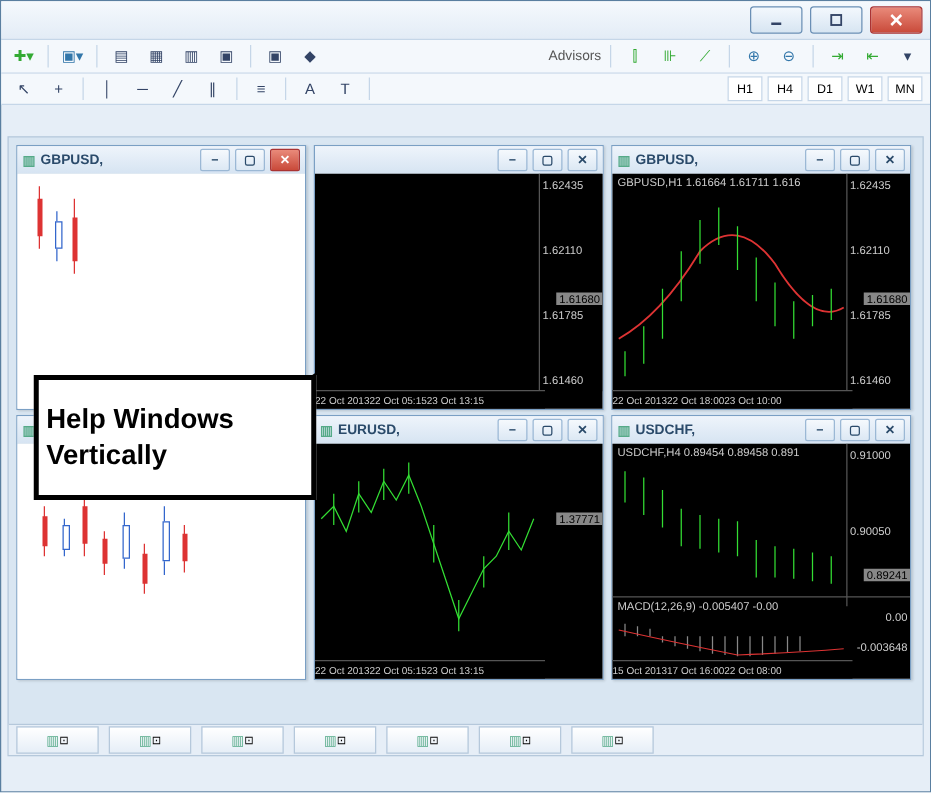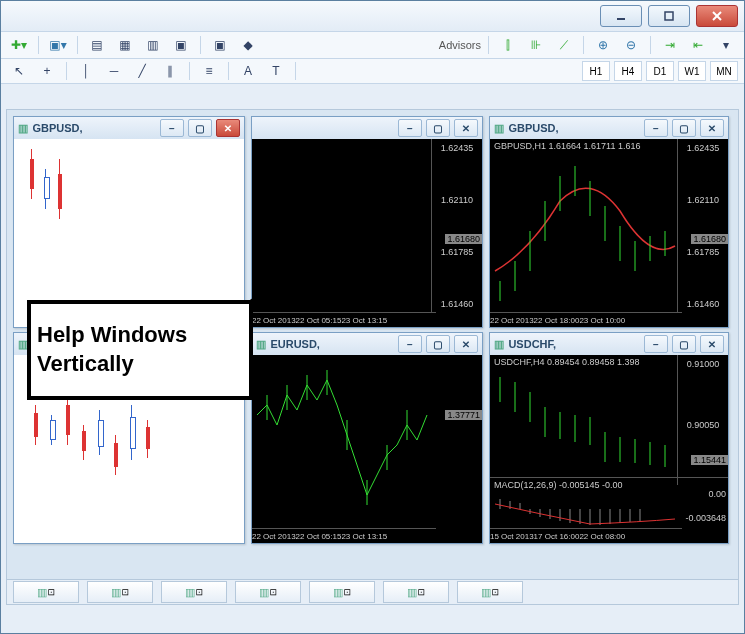--- a/index.html
+++ b/index.html
@@ -26,21 +26,21 @@
 .callout{position:absolute;top:190px;left:20px;width:206px;height:80px;border:4px solid #000;background:#fff;display:flex;align-items:center;justify-content:center;font-size:22px;font-weight:bold;line-height:1.3;text-align:left;padding:6px;z-index:50}
 .callout-line{position:absolute;top:145px;left:230px;width:90px;height:60px;z-index:49}
 .bottombar{position:absolute;bottom:0;left:0;right:0;height:26px;background:#eef4fb;border-top:1px solid #c5d6e8;display:flex;align-items:center}
 .tab{width:64px;height:20px;margin:0 2px;border:1px solid #b5c8db;background:linear-gradient(#fff,#e6eef7);display:flex;align-items:center;justify-content:center;cursor:pointer}
 .statusbar{position:absolute;bottom:0;right:6px;height:26px;display:flex;align-items:center;gap:10px;font-size:11px;color:#333}
 .signal{display:flex;gap:1px;align-items:flex-end}
 .sigbar{width:2px;background:#3a3}
 .candle{position:absolute;width:4px}
 .candle .wick{position:absolute;left:1px;width:1px;background:currentColor}
 .candle .body{position:absolute;left:0;width:4px}
-.yaxis{position:absolute;right:0;top:0;bottom:14px;width:46px;background:#000;border-left:1px solid #555;display:flex;flex-direction:column;justify-content:space-between;padding:4px 2px;font-size:9px;color:#ccc;text-align:center}
+.yaxis{position:absolute;right:0;top:0;bottom:14px;width:46px;background:#000;border-left:1px solid #555;display:flex;flex-direction:column;justify-content:space-between;padding:4px 2px;font-size:9px;color:#ccc;text-align:left}
 .xaxis{position:absolute;left:0;right:46px;bottom:0;height:14px;background:#000;border-top:1px solid #555;color:#ccc;font-size:8px;display:flex;justify-content:flex-start;align-items:center}
 .pricetag{position:absolute;right:0;background:#888;color:#000;font-size:9px;padding:0 2px}
 </style>
 </head>
 <body>
 
 <div class="app">
 
   <div class="titlebar">
     <div class="winbtn">
@@ -286,21 +286,21 @@
     <div class="childwin" style="left:482px;top:222px;width:238px;height:210px">
       <div class="chtitle">
         <span style="color:#5a8">▥</span>
         <span>USDCHF,</span>
         <span class="spacer"></span>
         <div class="chbtn">−</div>
         <div class="chbtn">▢</div>
         <div class="chbtn">✕</div>
       </div>
       <div class="chartbody">
-        <div style="position:absolute;left:4px;top:2px;color:#ccc;font-size:9px">USDCHF,H4  0.89454 0.89458 1.398</div>
+        <div style="position:absolute;left:4px;top:2px;color:#ccc;font-size:9px">USDCHF,H4  0.89454 0.89458 0.891</div>
         <svg width="192" height="110" style="position:absolute;left:0;top:12px">
           <g stroke="#3d3">
             <line x1="10" y1="10" x2="10" y2="35"></line>
               <line x1="25" y1="15" x2="25" y2="45"></line>
               <line x1="40" y1="25" x2="40" y2="55"></line>
             <line x1="55" y1="40" x2="55" y2="70"></line>
               <line x1="70" y1="45" x2="70" y2="72"></line>
               <line x1="85" y1="48" x2="85" y2="75"></line>
             <line x1="100" y1="50" x2="100" y2="78"></line>
               <line x1="115" y1="65" x2="115" y2="95"></line>
@@ -308,23 +308,23 @@
             <line x1="145" y1="72" x2="145" y2="96"></line>
               <line x1="160" y1="75" x2="160" y2="98"></line>
               <line x1="175" y1="78" x2="175" y2="100"></line>
           </g>
         </svg>
         <div class="yaxis" style="bottom:58px">
           <span>0.91000</span>
           <span>0.90050</span>
           <span></span>
         </div>
-        <div class="pricetag" style="top:100px">1.15441</div>
+        <div class="pricetag" style="top:100px">0.89241</div>
         <div style="position:absolute;left:0;right:0;top:122px;height:1px;background:#555"></div>
-        <div style="position:absolute;left:4px;top:125px;color:#ccc;font-size:9px">MACD(12,26,9)  -0.005145 -0.00</div>
+        <div style="position:absolute;left:4px;top:125px;color:#ccc;font-size:9px">MACD(12,26,9)  -0.005407 -0.00</div>
         <svg width="192" height="40" style="position:absolute;left:0;top:134px">
           <g stroke="#888">
             <line x1="10" y1="10" x2="10" y2="20"></line>
               <line x1="20" y1="12" x2="20" y2="20"></line>
               <line x1="30" y1="14" x2="30" y2="20"></line>
             <line x1="40" y1="20" x2="40" y2="25"></line>
               <line x1="50" y1="20" x2="50" y2="28"></line>
               <line x1="60" y1="20" x2="60" y2="30"></line>
             <line x1="70" y1="20" x2="70" y2="32"></line>
               <line x1="80" y1="20" x2="80" y2="34"></line>

